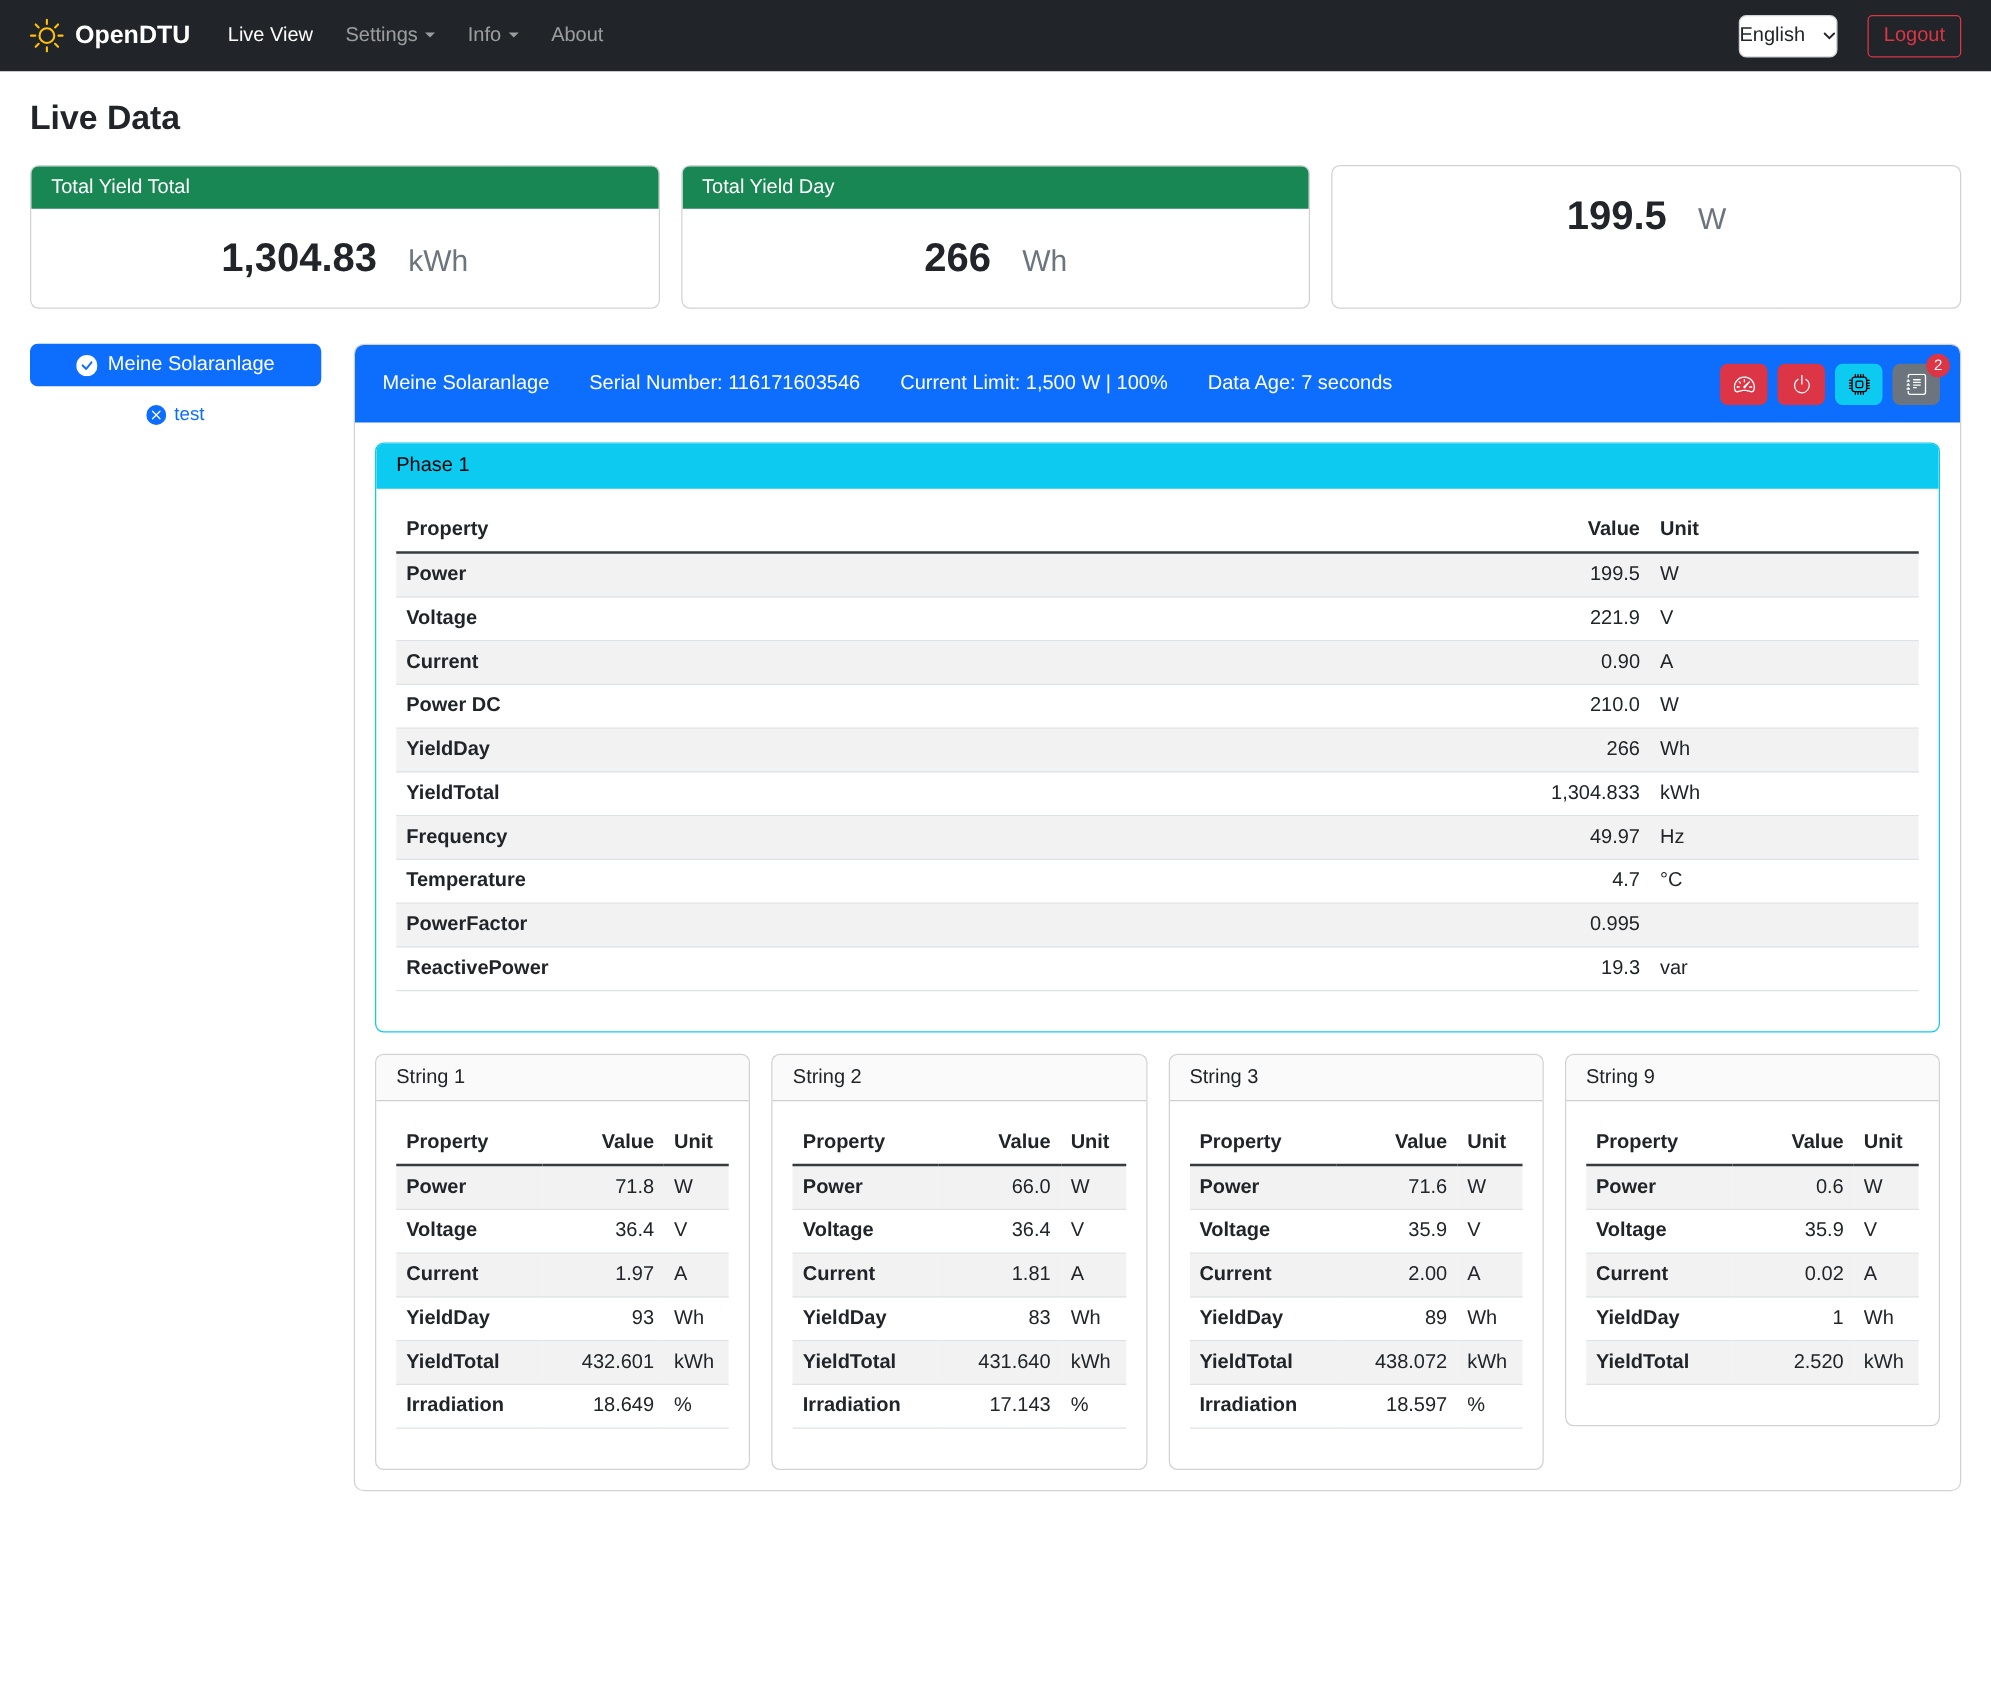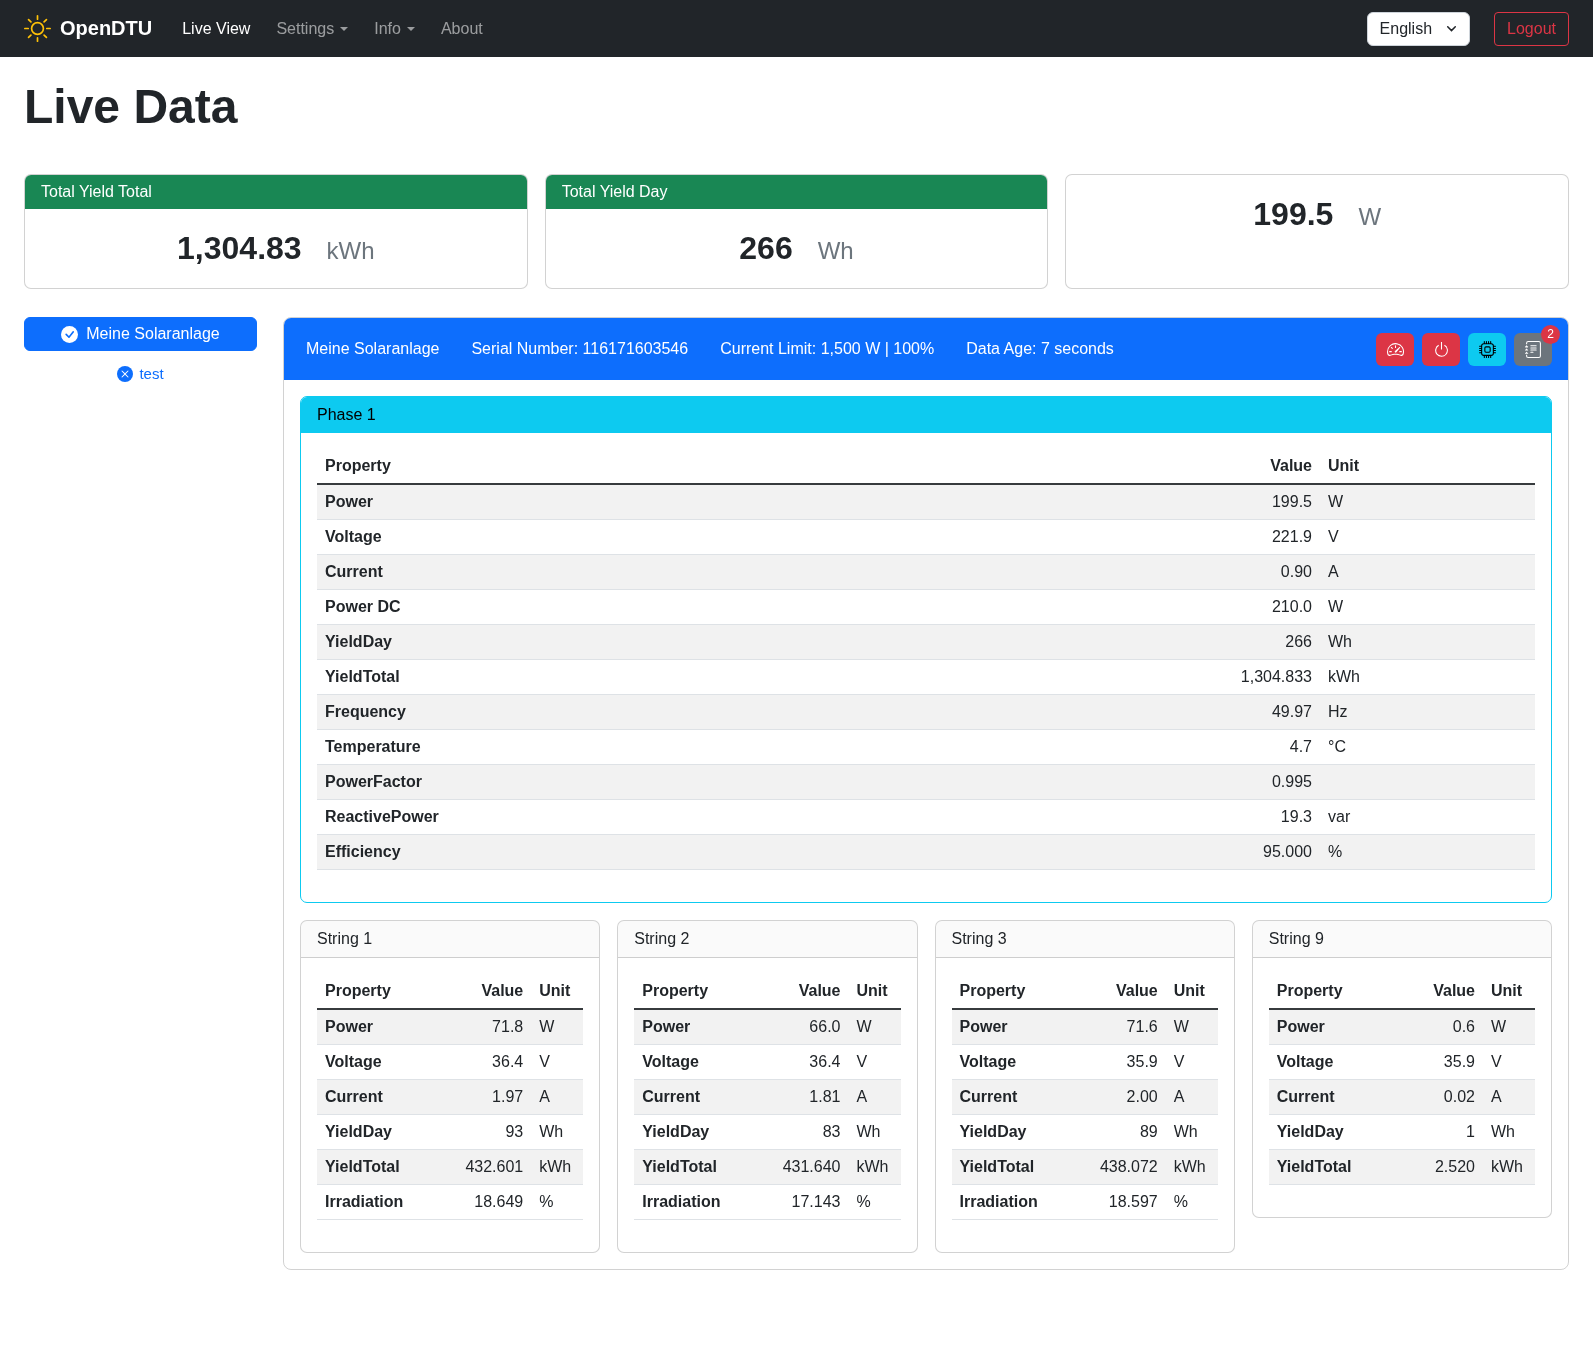--- a/index.html
+++ b/index.html
@@ -46,42 +46,42 @@
     border-top: 4px solid;
     border-right: 4px solid transparent;
     border-left: 4px solid transparent;
   }
   .nav-right { margin-left: auto; display: flex; align-items: center; gap: 14px; }
   .lang-select {
     background: #fff;
     color: #212529;
     border: 1px solid #ced4da;
     border-radius: 6px;
-    padding: 7px 12px;
+    padding: 7px 0;
     display: flex;
     align-items: center;
     gap: 14px;
     cursor: pointer;
     font-size: 16px;
   }
   .logout-btn {
     background: transparent;
     border: 1px solid #dc3545;
     color: #dc3545;
     border-radius: 4px;
     padding: 7px 12px;
     font-size: 16px;
     font-family: inherit;
     cursor: pointer;
     margin-left: 10px;
   }
 
   
   .container { padding: 20px 24px 24px; }
-  h1.page-title { font-size: 48px; font-weight: 700; margin: 2px 0 40px; }
+  h1.page-title { font-size: 27px; font-weight: 700; margin: 2px 0 22px; }
 
   
   .summary-row { display: flex; gap: 17px; margin-bottom: 28px; }
   .card {
     background: #fff;
     border: 1px solid rgba(0,0,0,.175);
     border-radius: 7px;
   }
   .summary-card { flex: 1; overflow: hidden; }
   .summary-card .card-header {
@@ -407,25 +407,20 @@
                   <tr>
                     <th class="col-prop">PowerFactor</th>
                     <td class="col-val">0.995</td>
                     <td class="col-unit"></td>
                   </tr>
                   <tr>
                     <th class="col-prop">ReactivePower</th>
                     <td class="col-val">19.3</td>
                     <td class="col-unit">var</td>
                   </tr>
-                  <tr>
-                    <th class="col-prop">Efficiency</th>
-                    <td class="col-val">95.000</td>
-                    <td class="col-unit">%</td>
-                  </tr>
                 </tbody>
             </table>
           </div>
         </div>
 
         <div class="strings-row" id="strings-row">
   <div class="card string-card">
     <div class="card-header">String 1</div>
     <div class="card-body">
       <table class="data-table string-table">

